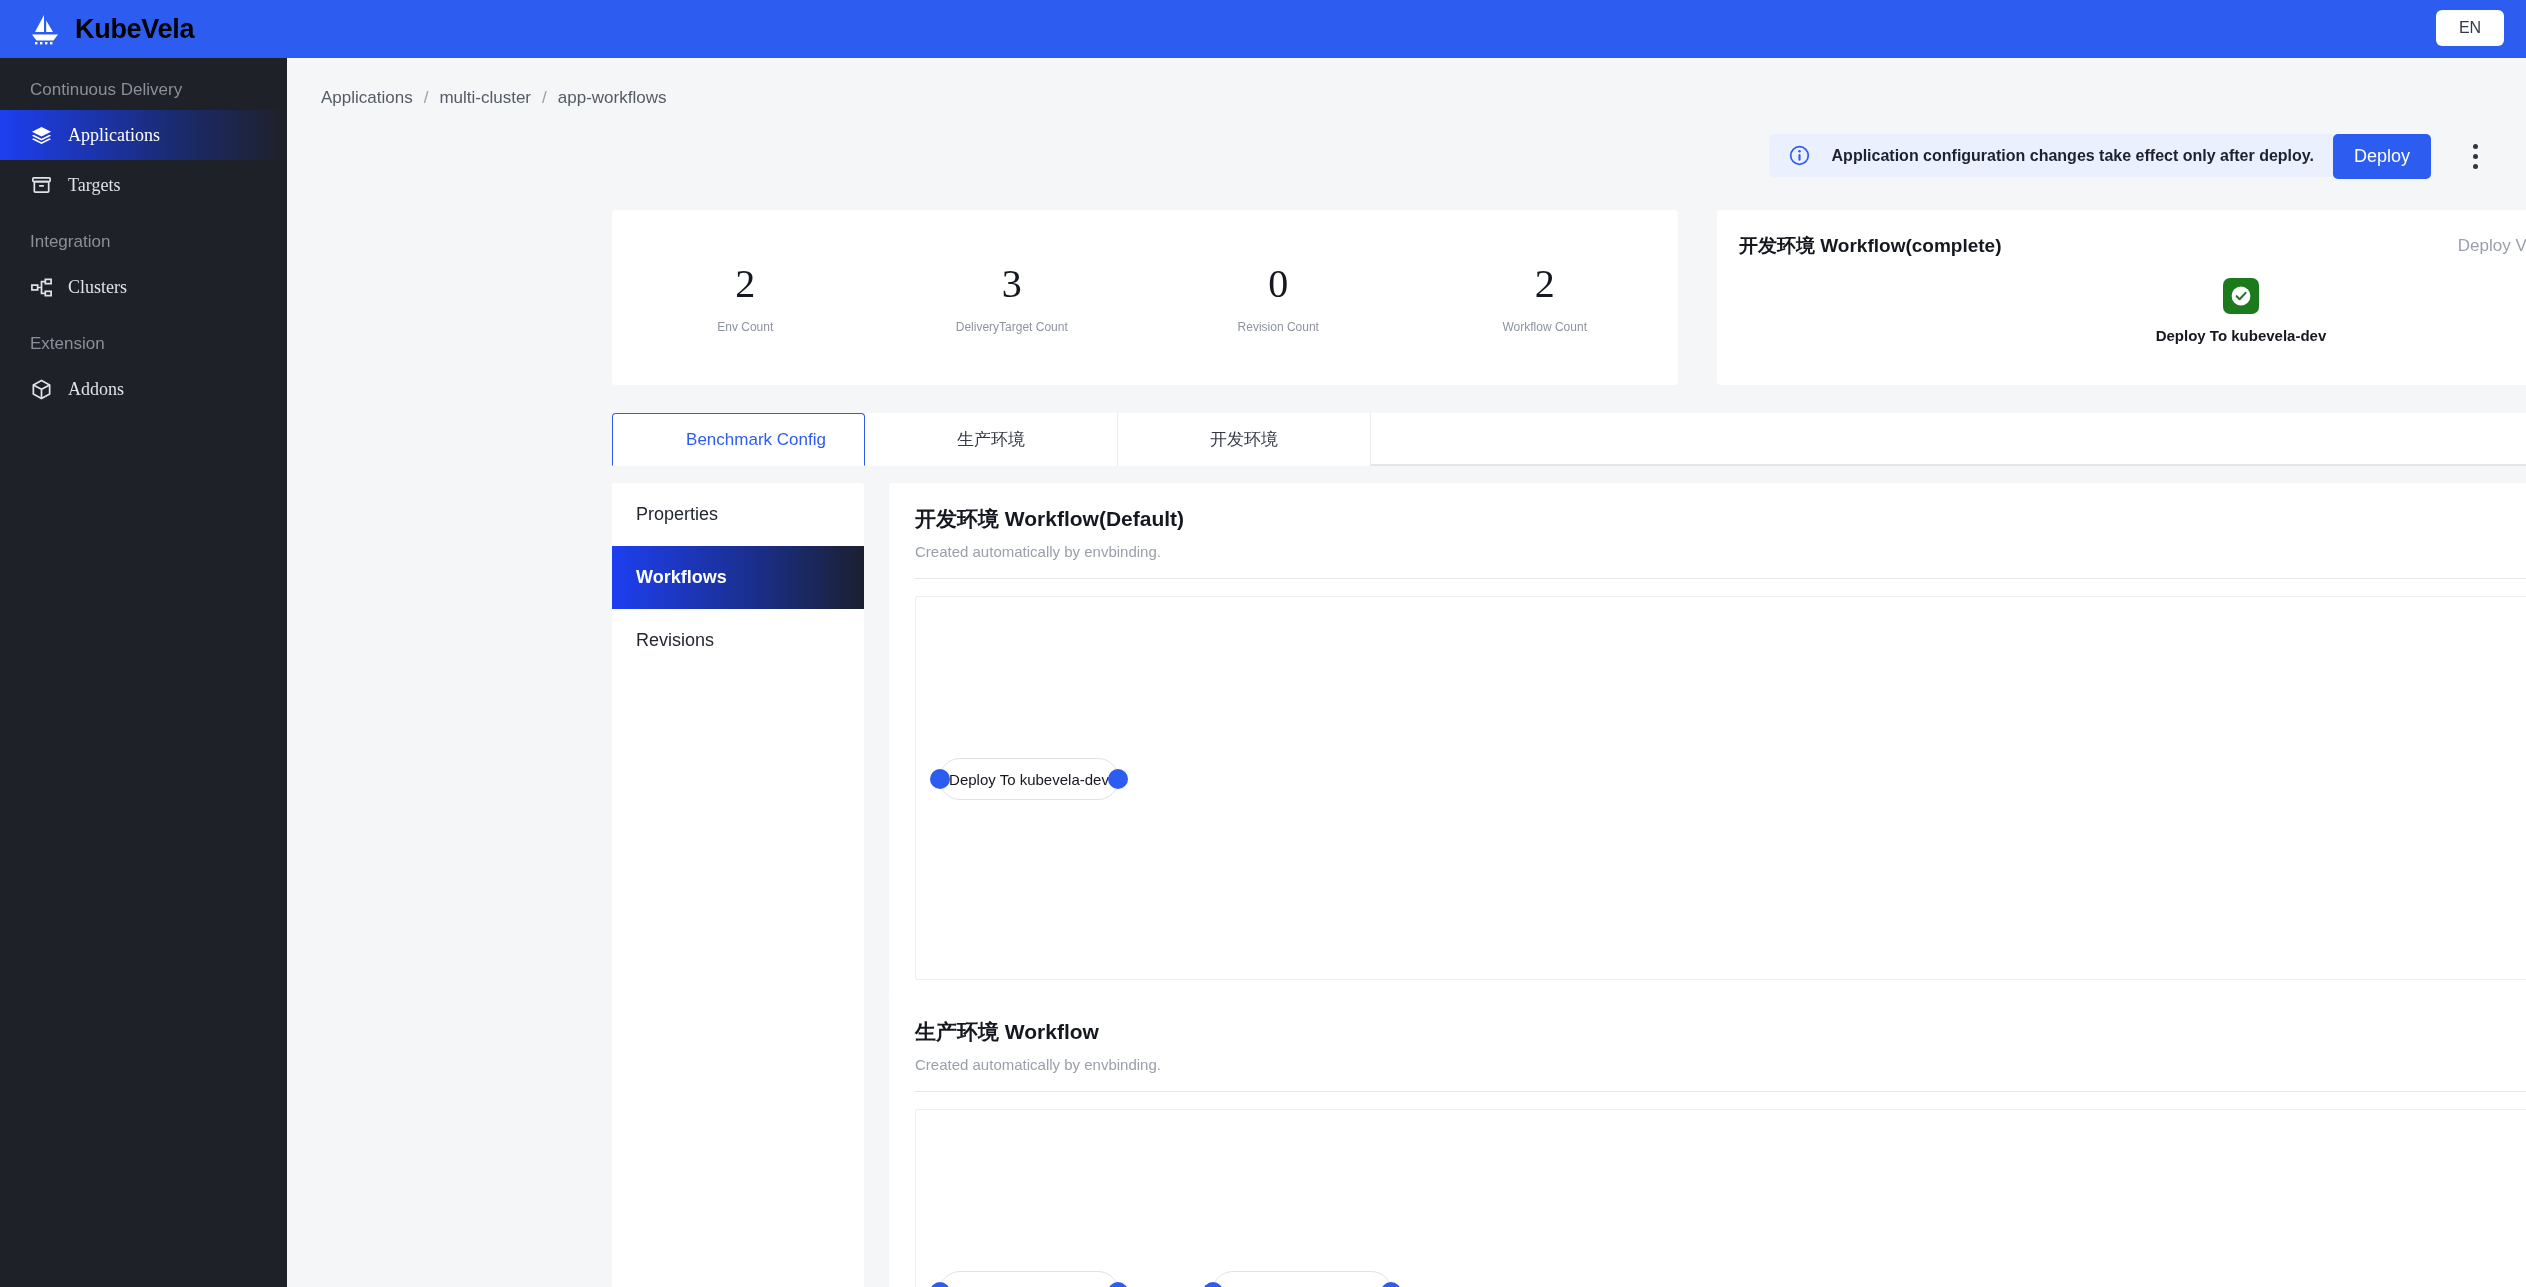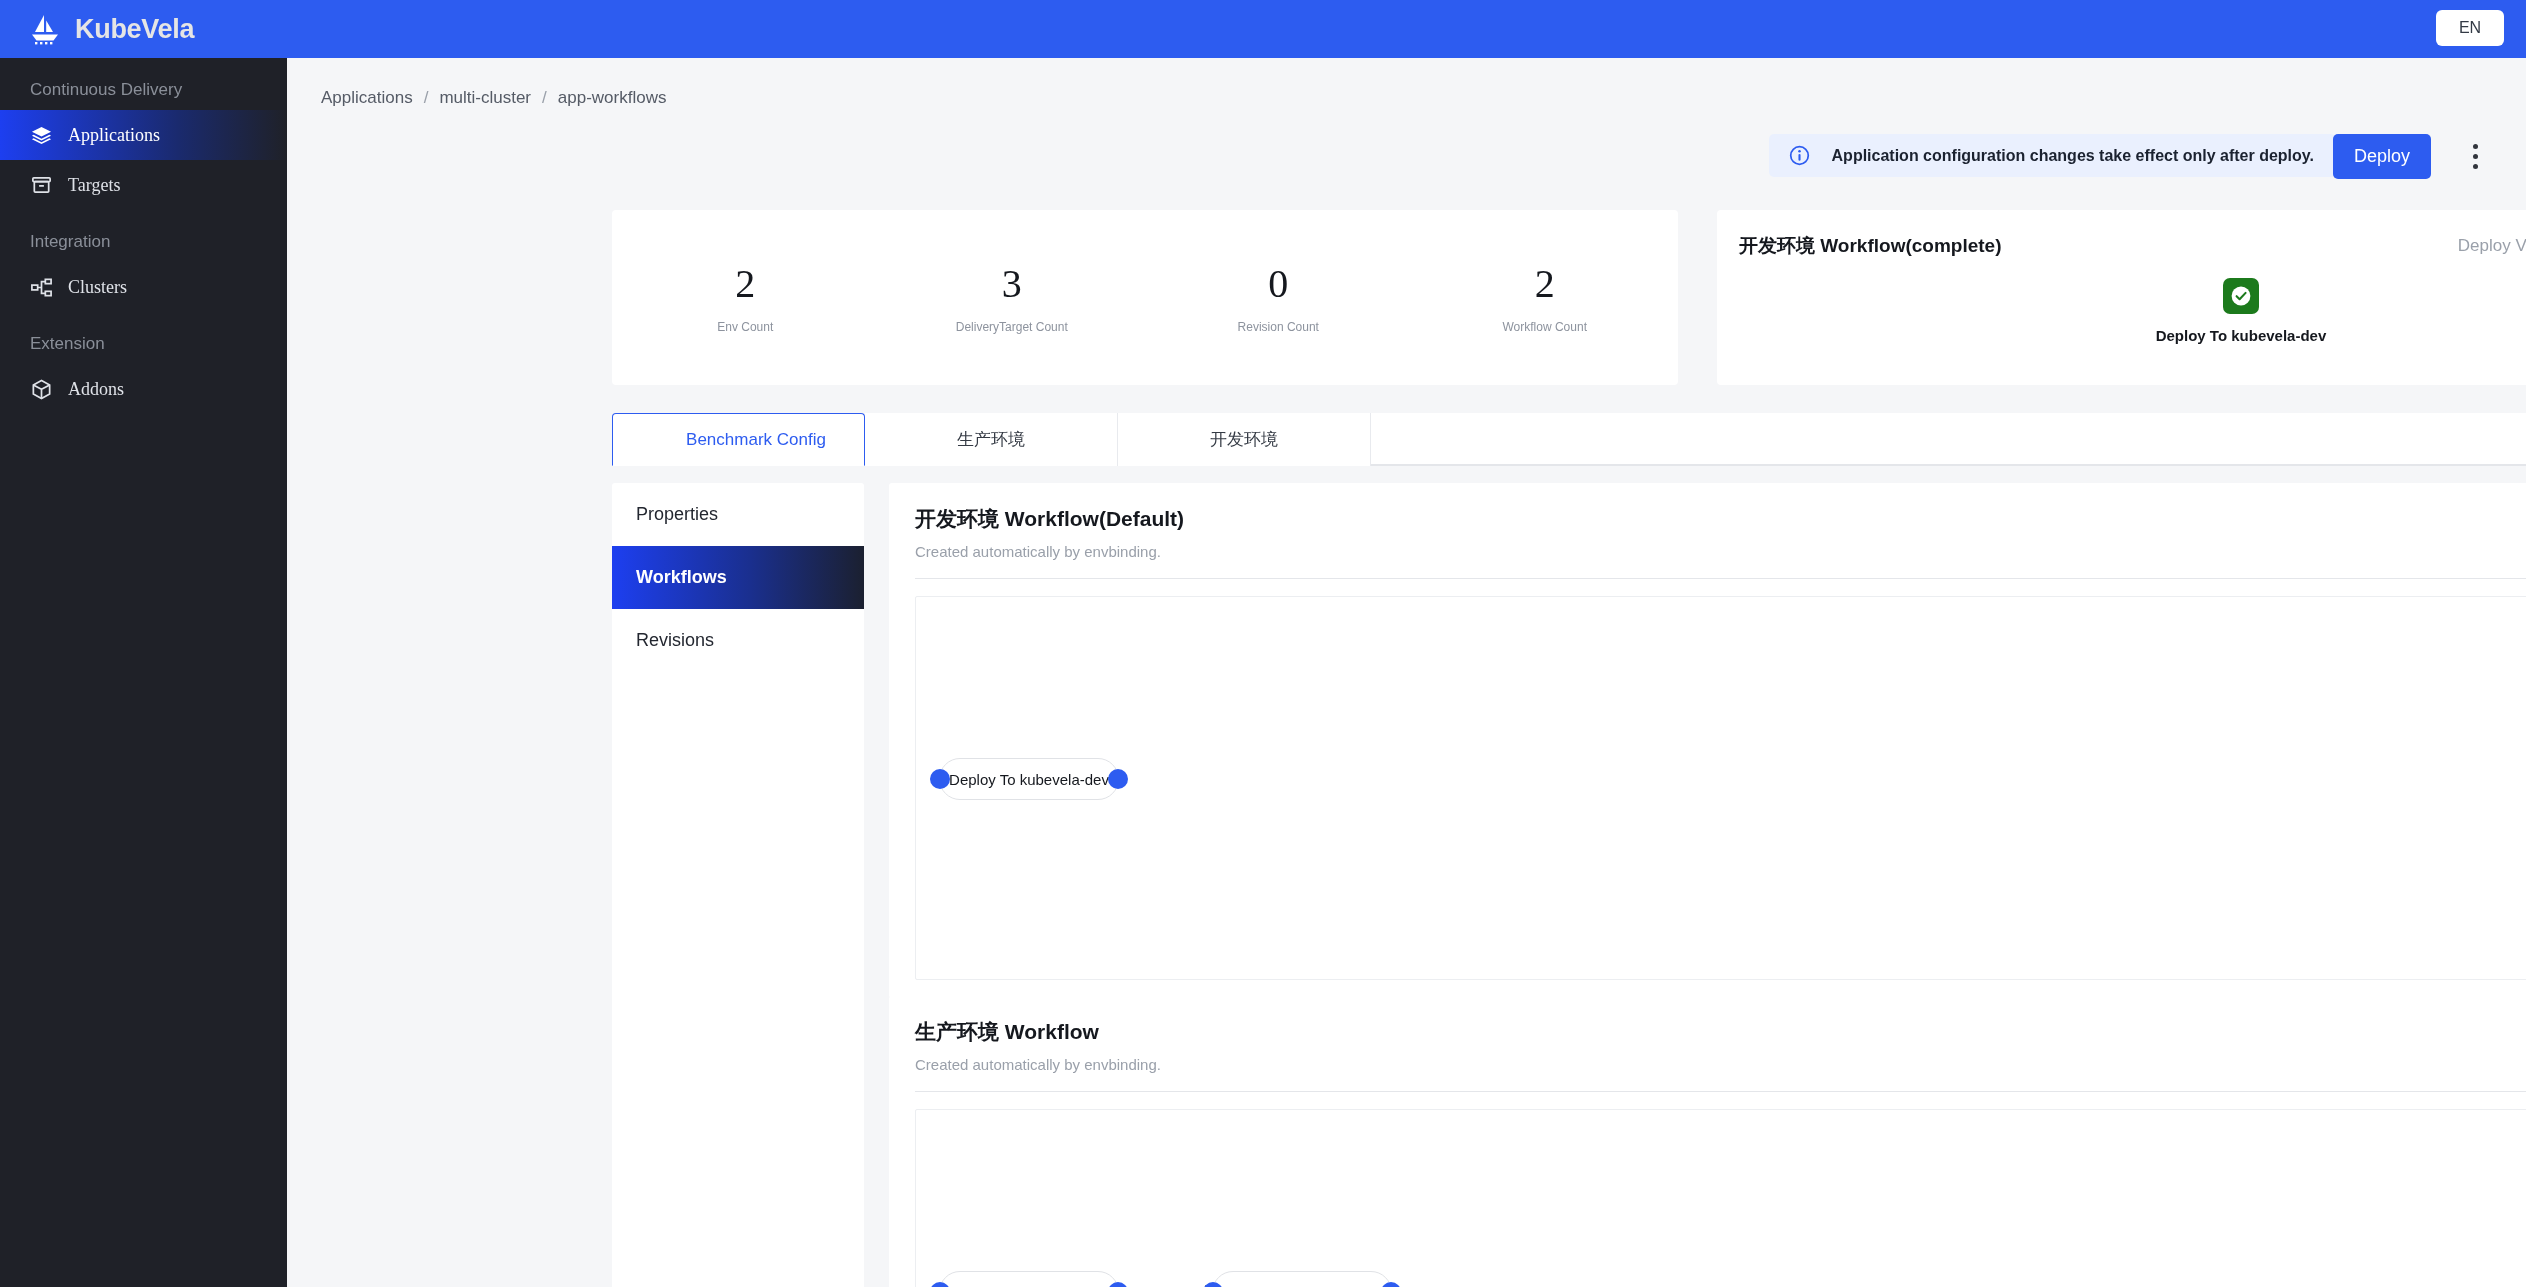--- a/index.html
+++ b/index.html
@@ -16,21 +16,21 @@
     width: 2526px; height: 58px;
     background: #2d5cf0;
     display: flex; align-items: center;
   }
   .logo-wrap {
     display: flex; align-items: center; gap: 13px;
     margin-left: 28px;
   }
   .logo-mark { width: 34px; height: 34px; display: block; }
   .logo-text {
-    color: #e5e5e5; font-size: 27px; font-weight: 700;
+    color: #000000; font-size: 27px; font-weight: 700;
     letter-spacing: -0.3px;
     text-align: center;
   }
   .lang-btn {
     position: absolute; right: 22px; top: 10px;
     width: 68px; height: 36px;
     background: #ffffff; border-radius: 6px;
     display: flex; align-items: center; justify-content: center;
     color: #333a45; font-size: 16px;
     cursor: pointer; border: none;

